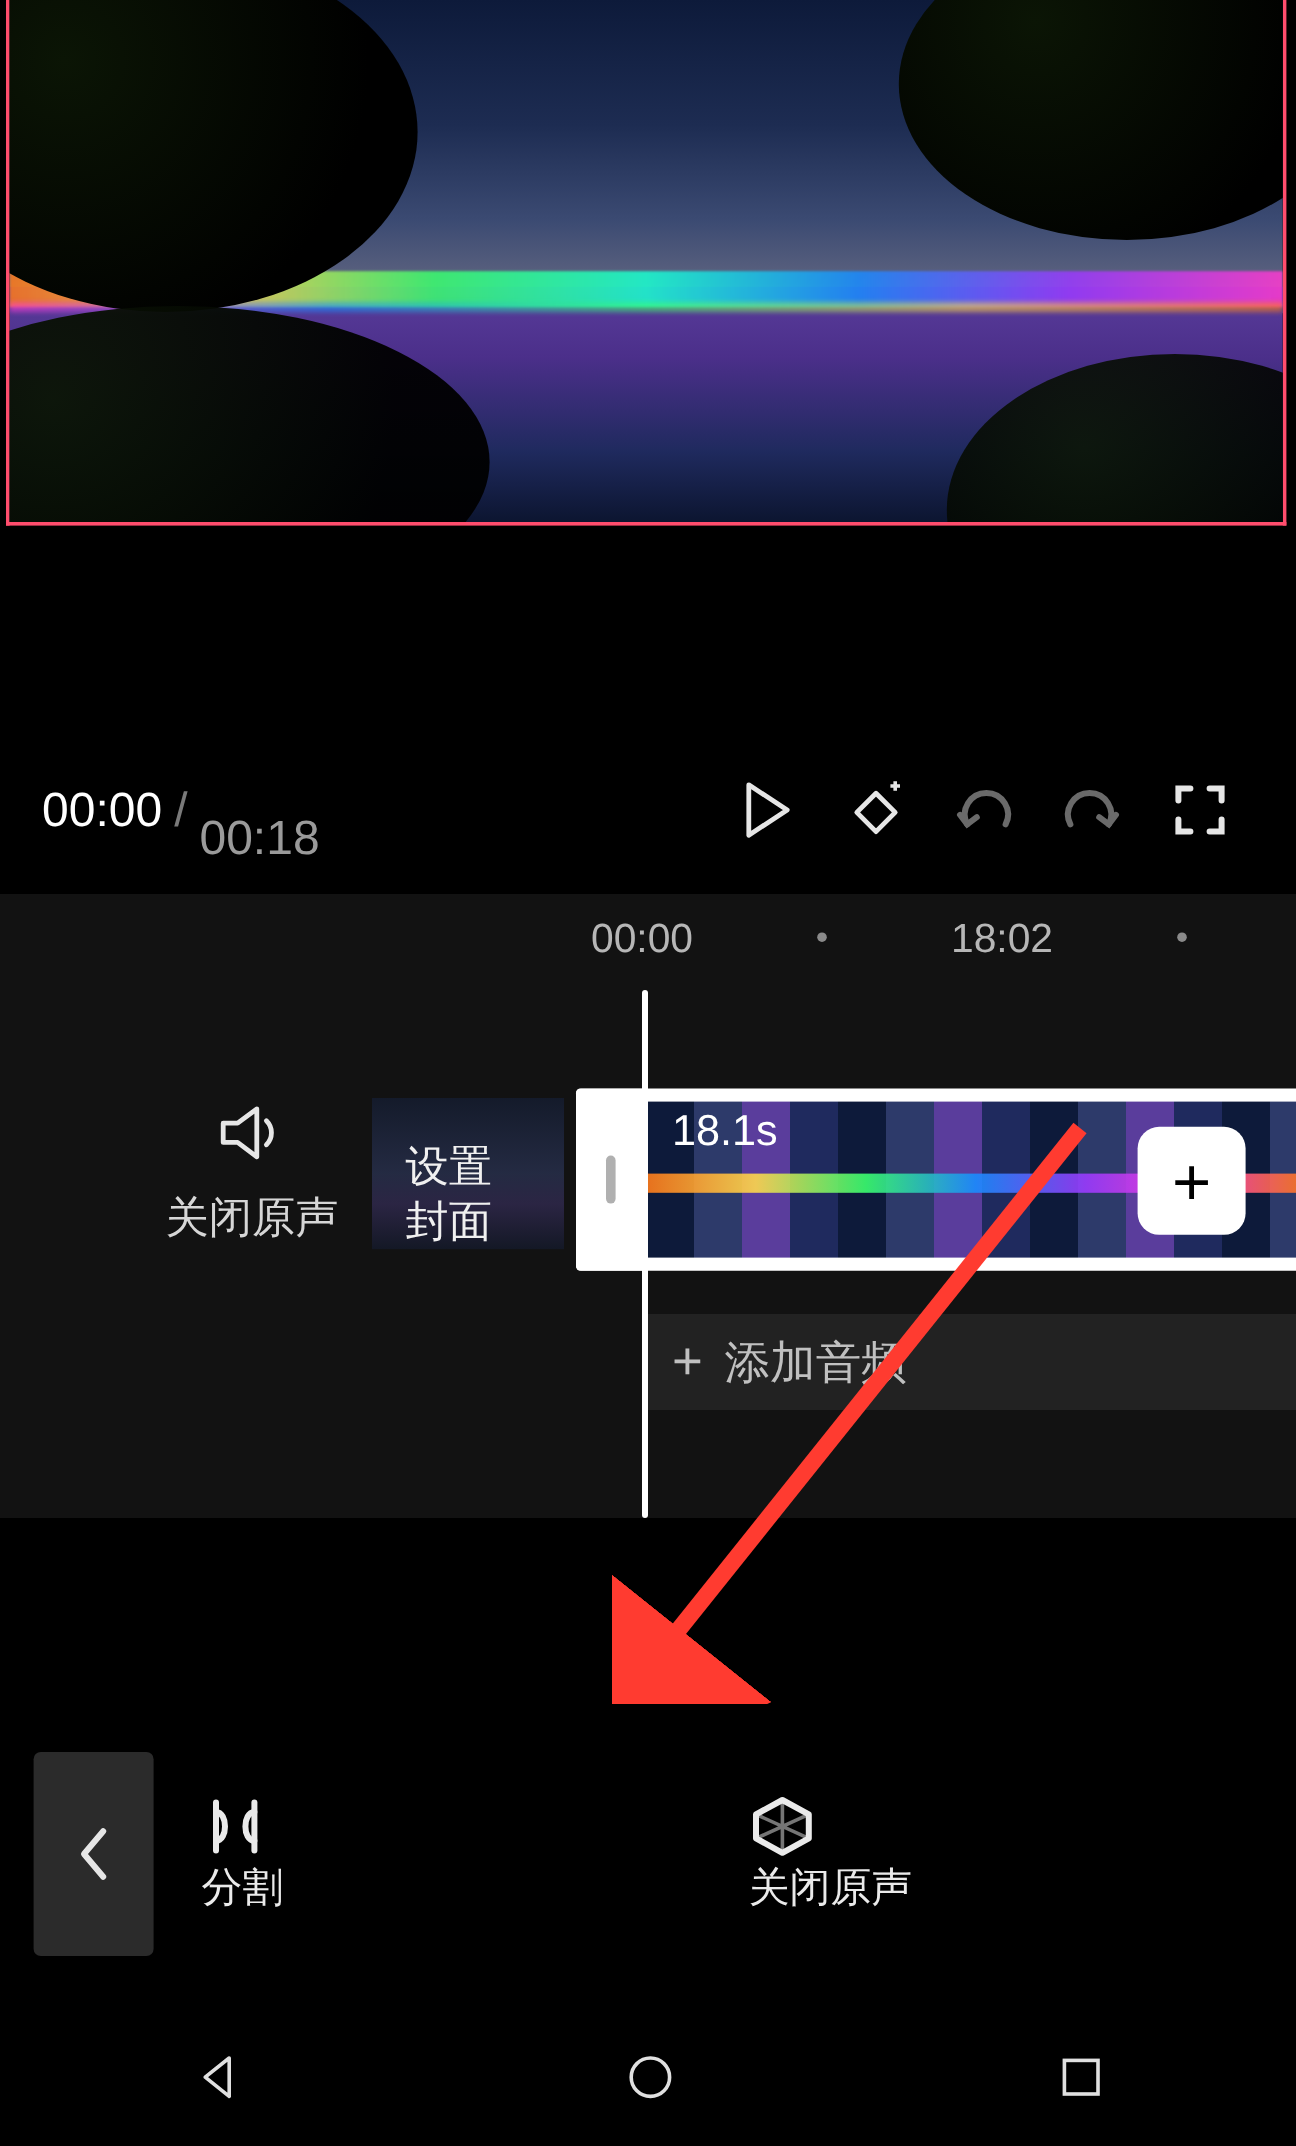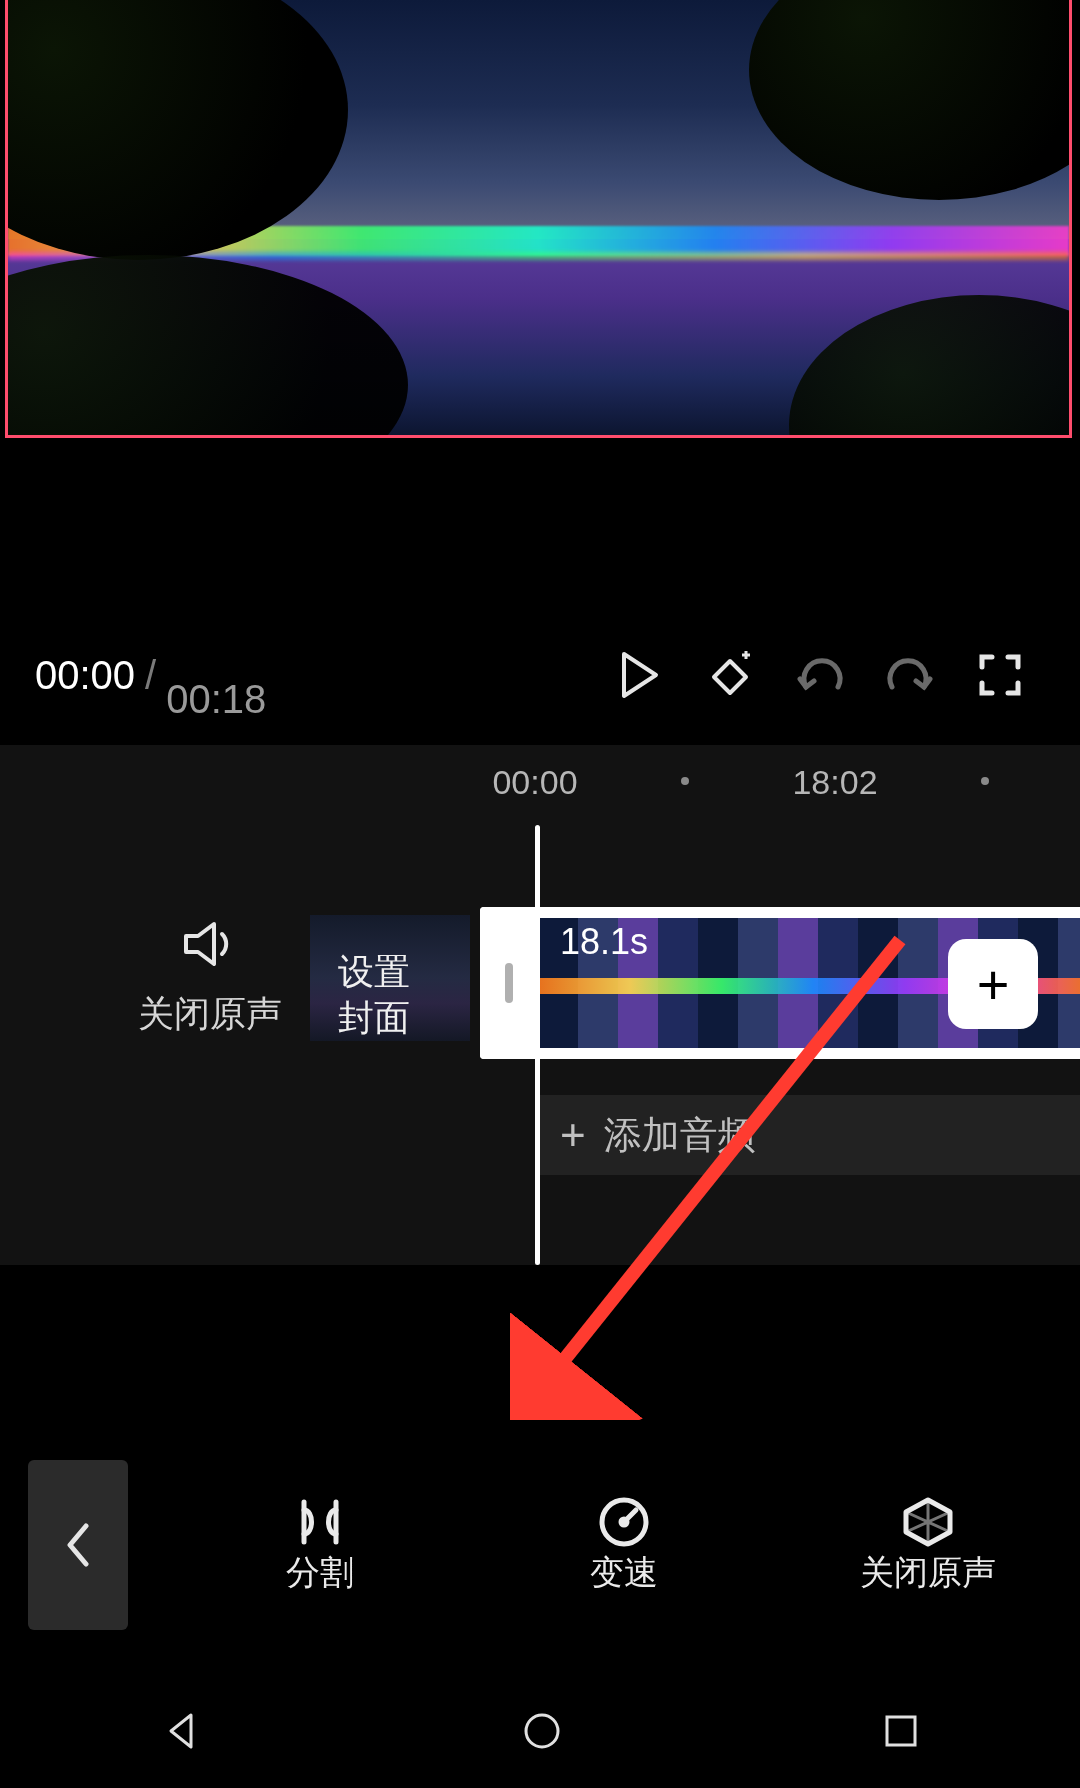--- a/index.html
+++ b/index.html
@@ -157,21 +157,21 @@
     position:absolute; left:0; top:1450px; width:100%; height:190px;
     display:flex; align-items:center;
     padding-left:28px;
   }
   .back-btn {
     width:100px; height:170px; background:#2b2b2b; border-radius:6px;
     display:flex; align-items:center; justify-content:center;
     margin-right:40px;
   }
   .tool {
-    flex:1; display:flex; flex-direction:column; align-items:center; justify-content:center;
+    flex:1; display:flex; flex-direction:column; align-items:flex-start; justify-content:center;
   }
   .tool .tlabel { color:#eaeaea; font-size:34px;}
   .tool svg { stroke:#eaeaea; }
 
   
   .sysnav {
     position:absolute; left:0; bottom:0; width:100%; height:110px;
     display:flex; align-items:center; justify-content:space-around;
   }
 </style>
@@ -292,28 +292,20 @@
   <div class="tool">
     <svg width="56" height="56" viewBox="0 0 56 56" fill="none" stroke-width="5" stroke-linecap="round">
       <path d="M12 8 L12 48"></path>
         <path d="M44 8 L44 48"></path>
       <path d="M12 16 C22 16 22 40 12 40"></path>
         <path d="M44 16 C34 16 34 40 44 40"></path>
     </svg>
     <span class="tlabel">分割</span>
   </div>
 
-  <div class="tool">
-    <svg width="56" height="56" viewBox="0 0 56 56" fill="none" stroke-width="5" stroke-linecap="round">
-      <circle cx="28" cy="28" r="22"></circle>
-      <path d="M28 28 L40 16"></path>
-      <circle cx="28" cy="28" r="3" fill="#eaeaea"></circle>
-    </svg>
-    <span class="tlabel">变速</span>
-  </div>
 
 
   <div class="tool">
     <svg width="56" height="56" viewBox="0 0 56 56" fill="none" stroke-width="5" stroke-linejoin="round">
       <path d="M28 6 L50 18 L50 38 L28 50 L6 38 L6 18 Z"></path>
       <path d="M28 6 L28 50 M6 18 L50 38 M50 18 L6 38" stroke-width="3" opacity="0.5"></path>
     </svg>
     <span class="tlabel">关闭原声</span>
   </div>
 

